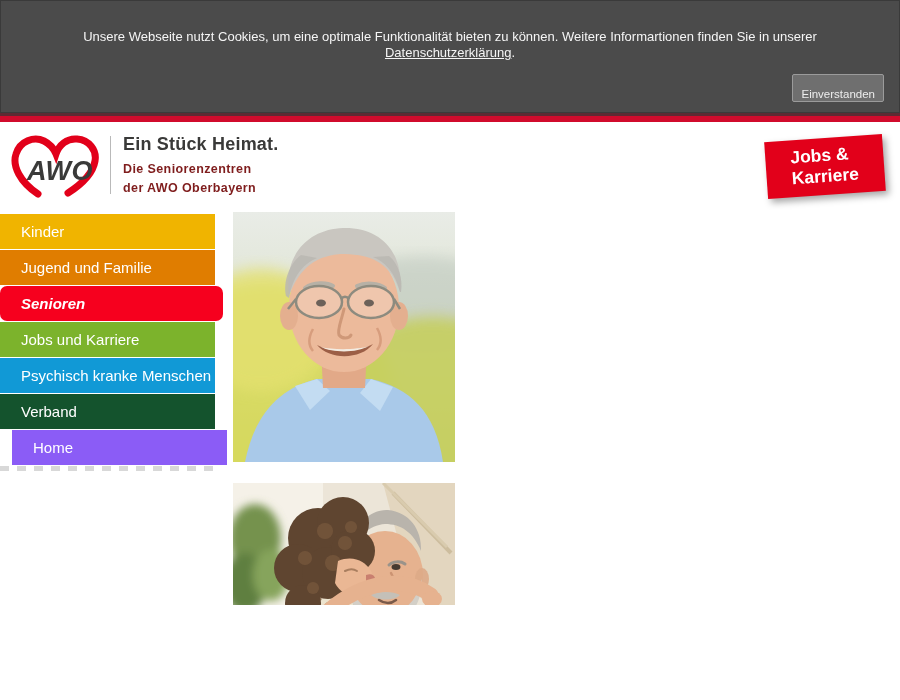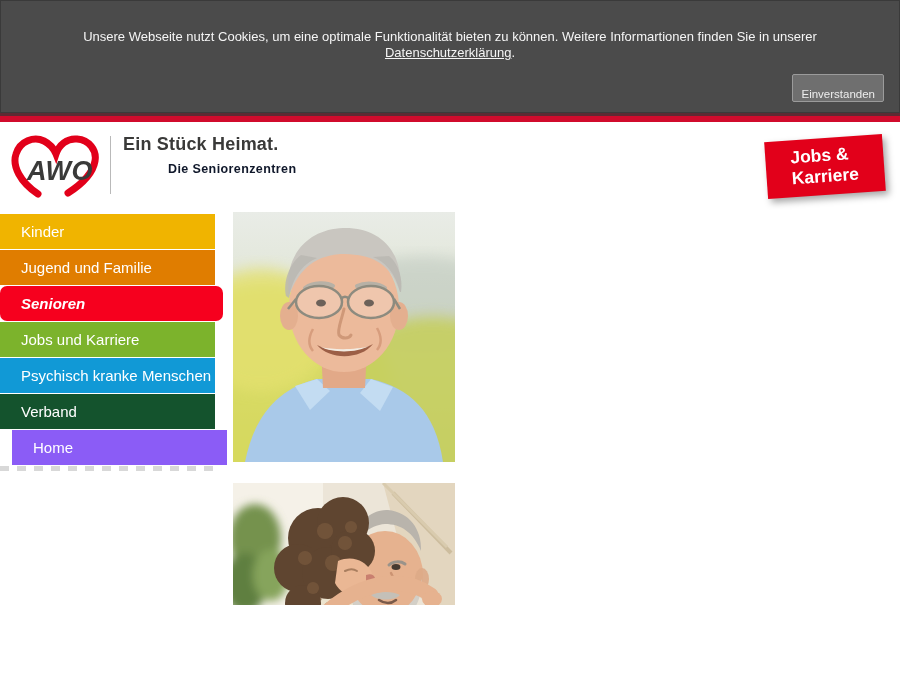--- a/index.html
+++ b/index.html
@@ -32,21 +32,21 @@
   
   .accent-line-dark { position:absolute; top:113px; left:0; width:900px; height:3px; background:#5e2a33; }
   .accent-line-bright { position:absolute; top:116px; left:0; width:900px; height:6px; background:#d10b2c; }
 
   
   .logo { position:absolute; left:10px; top:128px; display:flex; align-items:flex-start; cursor:pointer; }
   .logo-heart-wrap { width:92px; height:76px; position:relative; }
   .logo-divider { width:1px; height:58px; background:#b9b9b9; margin:8px 12px 0 8px; }
   .logo-text { padding-top:6px; }
   .logo-tagline { font-size:18px; font-weight:bold; color:#3a3a39; letter-spacing:0.2px; }
-  .logo-sub { font-size:12.5px; font-weight:bold; color:#0f172a; line-height:19px; letter-spacing:0.4px;margin-left:45px; }
+  .logo-sub { font-size:12.5px; font-weight:bold; color:#7f1d1d; line-height:19px; letter-spacing:0.4px; }
   .logo-sub.first { margin-top:5px; }
 
   
   .jobs-badge {
     position:absolute; right:16px; top:138px; width:118px; height:57px;
     transform:rotate(-4deg);
     color:#ffffff; font-weight:bold; font-size:17.5px; line-height:21px;
     padding:7px 0 0 25px; text-decoration:none;
     box-shadow:3px 4px 7px rgba(0,0,0,0.35);
     cursor:pointer;
@@ -92,20 +92,21 @@
     <div class="logo-heart-wrap">
       <svg width="92" height="76" viewBox="0 0 92 76">
         <path d="M28 66 C 10 54, 2 38, 6 26 C 10 13, 24 8, 34 13 C 40 16, 44 21, 46 26 C 49 17, 57 10, 67 11 C 79 12, 87 22, 85 33 C 83 45, 72 56, 58 65" fill="none" stroke-width="7" stroke-linecap="round" stroke="#e2001a"></path>
         <text x="17" y="52" font-family="Liberation Sans, sans-serif" font-size="27" font-weight="bold" font-style="italic" letter-spacing="0.5" fill="#3a3a39">AWO</text>
       </svg>
     </div>
     <div class="logo-divider"></div>
     <div class="logo-text">
       <div class="logo-tagline">Ein Stück Heimat.</div>
       <div class="logo-sub first">Die Seniorenzentren</div>
+      <div class="logo-sub">der AWO Oberbayern</div>
     </div>
   </div>
 
   <a class="jobs-badge" href="#" style="background-color: rgb(226, 0, 26);">
     <span style="display:block">Jobs &amp;</span>
     <span style="display:block">Karriere</span>
   </a>
 
   <nav class="nav">
     <a class="nav-item" href="#" style="background-color: rgb(240, 180, 0);">Kinder</a>

